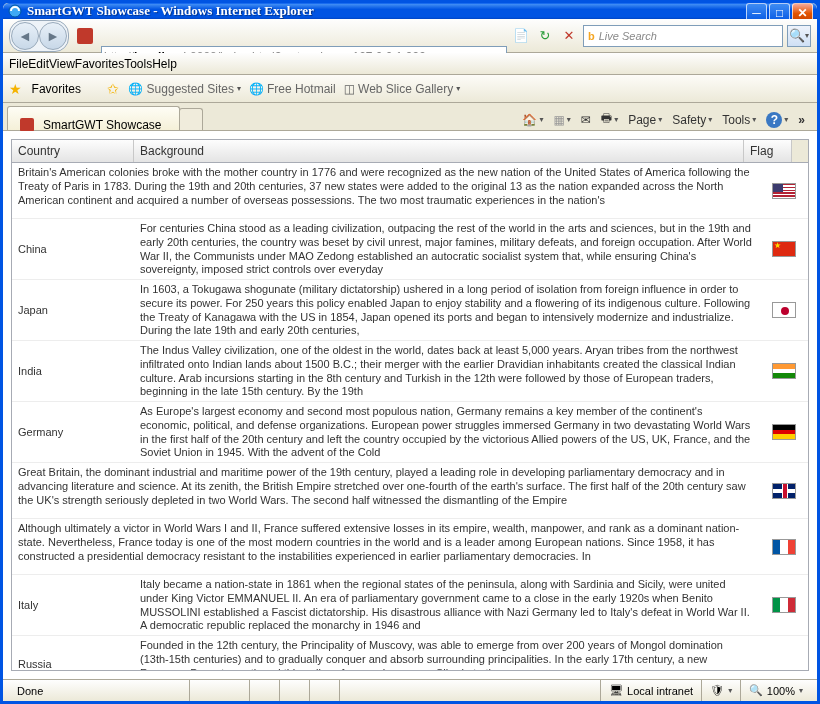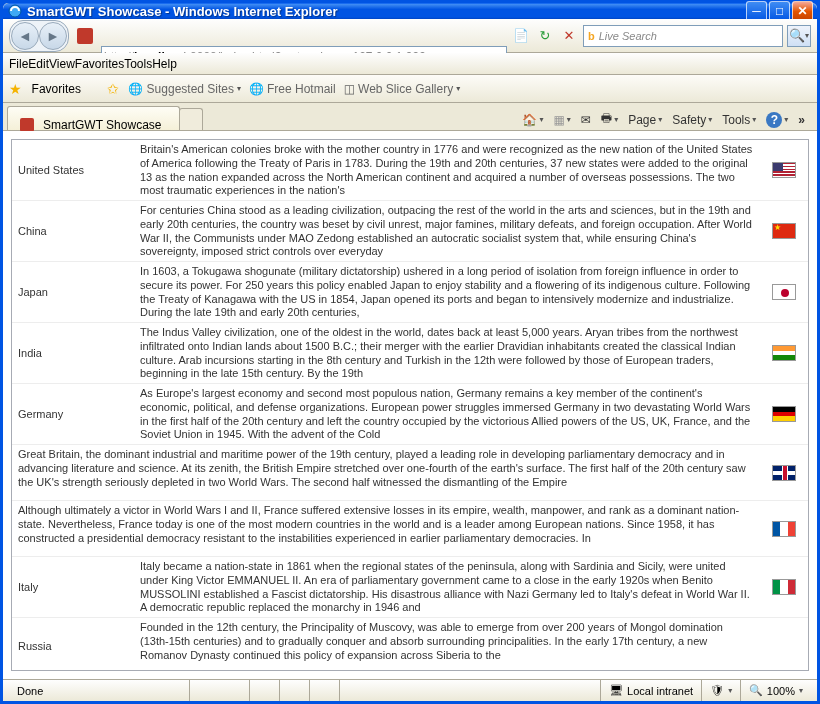--- a/index.html
+++ b/index.html
@@ -18,26 +18,26 @@
     background: #ece9d8;
     border: 3px solid #0054e3;
     border-radius: 8px 8px 0 0;
     display: flex;
     flex-direction: column;
   }
   .titlebar {
     background: linear-gradient(to bottom, #0058ee 0%, #3f8cf3 8%, #0054e3 40%, #0054e3 88%, #0044c3 100%);
     height: 16px;
     display: flex;
-    align-items: center;
     padding: 0 4px;
     color: white;
     font-weight: bold;
     font-size: 13px;
     border-radius: 6px 6px 0 0;
+    font-family: Liberation Serif, serif;
   }
   .titlebar .ie-icon { width: 16px; height: 16px; margin-right: 4px; display:inline-block;}
   .titlebar-text { flex: 1; text-shadow: 1px 1px 1px rgba(0,0,0,0.4);}
   .win-btns { display: flex; gap: 2px; }
   .win-btn {
     width: 21px; height: 21px;
     border-radius: 3px;
     border: 1px solid rgba(255,255,255,0.7);
     display: flex; align-items: center; justify-content: center;
     color: white; font-weight: bold; font-size: 12px;
@@ -291,23 +291,28 @@
       <span class="tbi">
           <span style="width:16px;height:16px;border-radius:50%;background:#3a78c3;color:#fff;display:inline-flex;align-items:center;justify-content:center;font-weight:bold">?</span>
           <span class="dd">▾</span>
         </span>
       <span class="tbi" style="font-weight:bold">»</span>
     </div>
   </div>
 
   <div class="content">
     <div class="grid">
+      <div class="grid-header">
+        <div class="gh-cell gh-country">Country</div>
+        <div class="gh-cell gh-bg">Background</div>
+        <div class="gh-cell gh-flag">Flag</div>
+        <div class="gh-sb"></div>
+      </div>
       <div class="grid-body" id="grid-body">
           <div class="grid-row">
-            <div class="gc-country">United States</div>
             <div class="gc-bg">Britain's American colonies broke with the mother country in 1776 and were recognized as the new nation of the United States of America following the Treaty of Paris in 1783. During the 19th and 20th centuries, 37 new states were added to the original 13 as the nation expanded across the North American continent and acquired a number of overseas possessions. The two most traumatic experiences in the nation's</div>
             <div class="gc-flag">
               <div class="flag flag-us"></div>
             </div>
           </div>
           <div class="grid-row">
             <div class="gc-country">China</div>
             <div class="gc-bg">For centuries China stood as a leading civilization, outpacing the rest of the world in the arts and sciences, but in the 19th and early 20th centuries, the country was beset by civil unrest, major famines, military defeats, and foreign occupation. After World War II, the Communists under MAO Zedong established an autocratic socialist system that, while ensuring China's sovereignty, imposed strict controls over everyday</div>
             <div class="gc-flag">
               <div class="flag flag-cn"></div>

